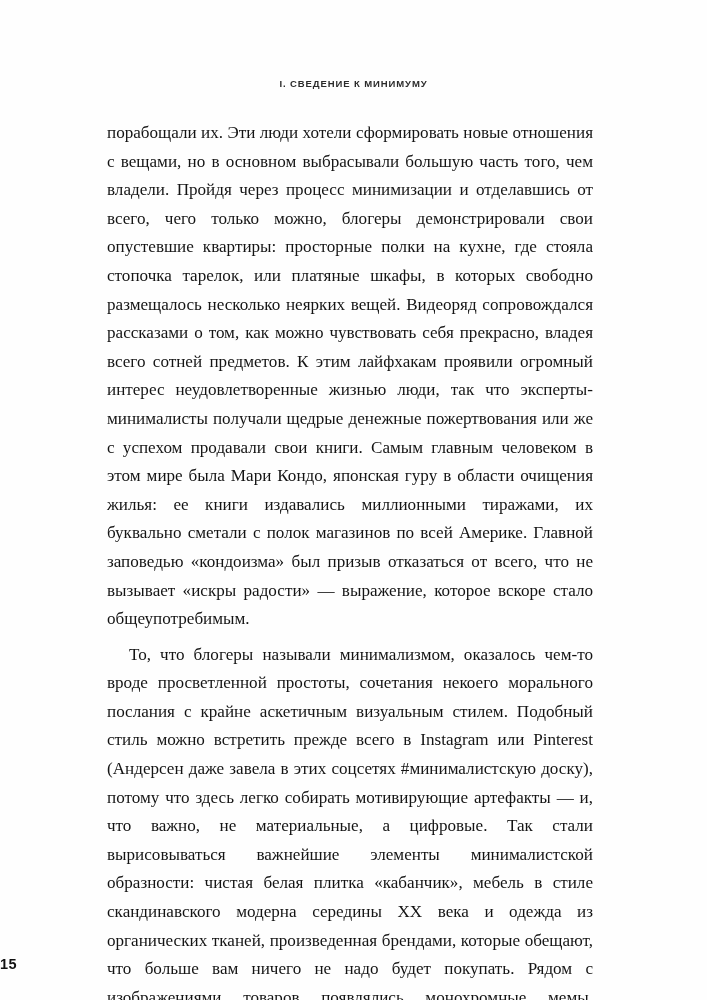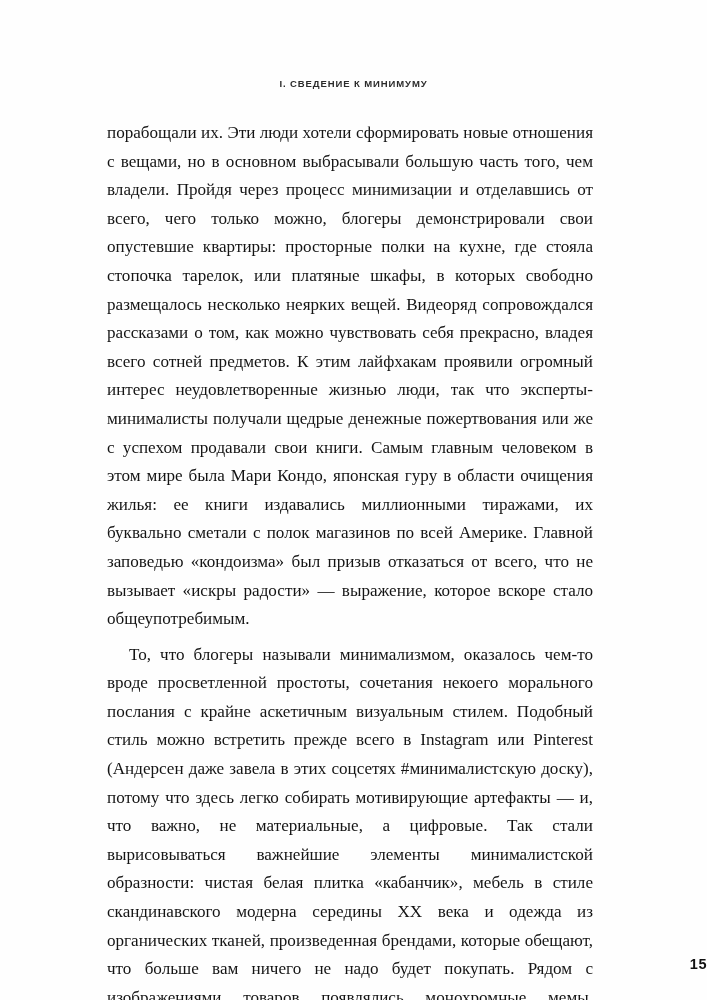--- a/index.html
+++ b/index.html
@@ -50,21 +50,21 @@
     hyphens: manual;
   }
   p.para + p.para {
     text-indent: 22px;
   }
   .folio {
     position: absolute;
     bottom: 28px;
     left: 0;
     right: 0;
-    text-align: right;
+    text-align: left;
     font-family: "Liberation Sans", sans-serif;
     font-size: 14.5px;
     font-weight: 700;
     color: #111;
     letter-spacing: 0.5px;
   }
 </style>
 </head>
 <body>
 

